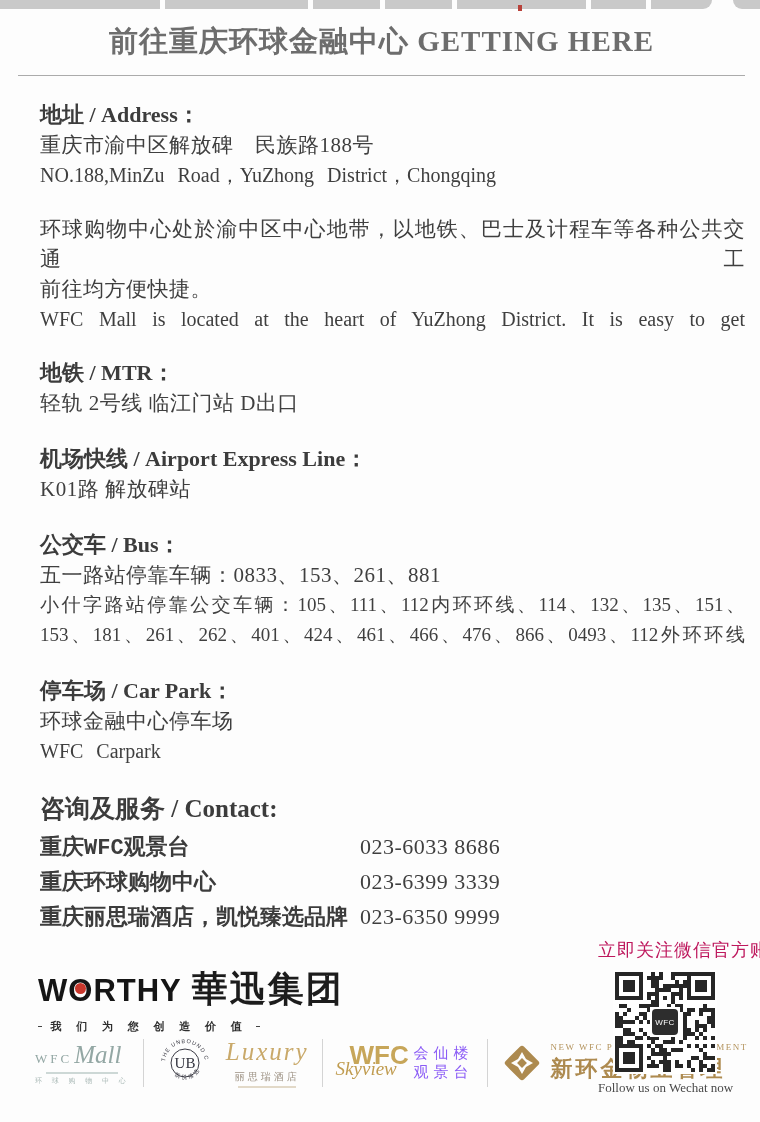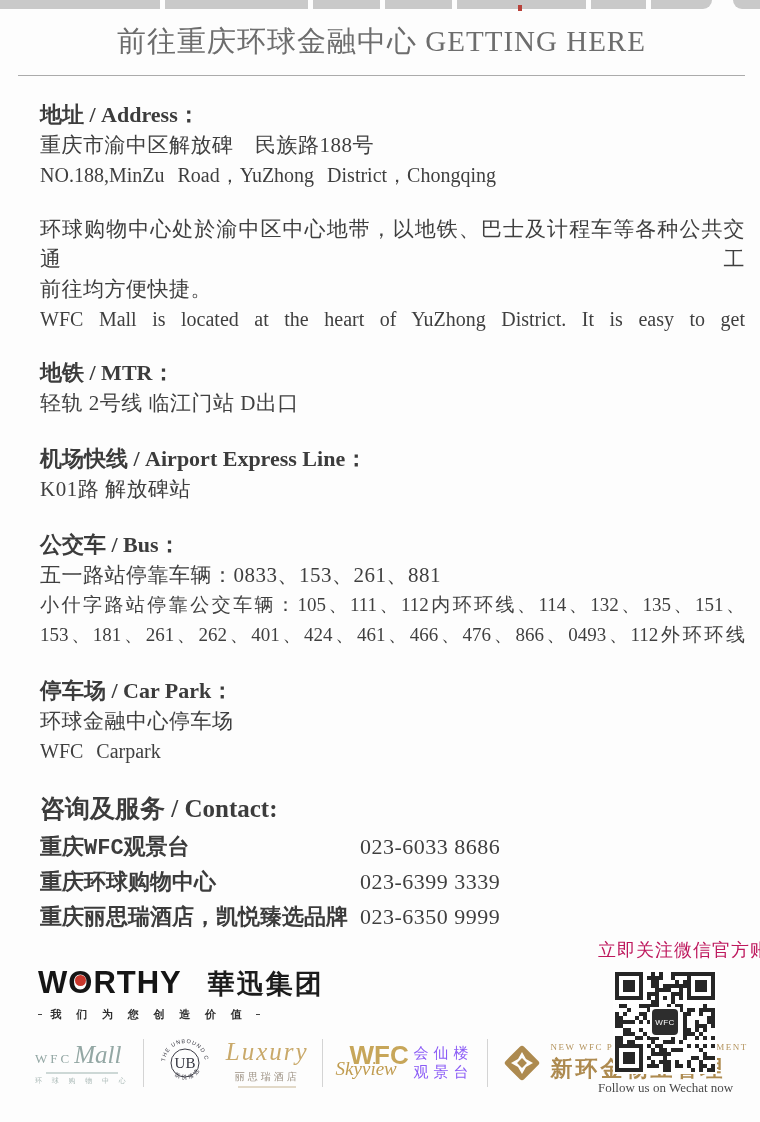--- a/index.html
+++ b/index.html
@@ -11,21 +11,21 @@
   }
 
   
   .top-strip { position:absolute; top:0; left:0; width:760px; height:12px; }
   .ts-bar { position:absolute; top:0; left:-12px; width:724px; height:9px; background:#c9c9c9; border-bottom-right-radius:9px; }
   .ts-bar2 { position:absolute; top:0; left:733px; width:40px; height:9px; background:#c9c9c9; border-bottom-left-radius:9px; }
   .ts-gap { position:absolute; top:0; width:5px; height:9px; background:#fdfdfd; }
   .ts-red { position:absolute; top:5px; left:518px; width:4px; height:6px; background:#b8413a; }
 
   
-  .title { margin:22px 15px 0 18px; text-align:center; font-size:29px; font-weight:normal; color:#6d6d6d; letter-spacing:1px; }
+  .title { margin:22px 15px 0 18px; text-align:center; font-size:29px; font-weight:bold; color:#6d6d6d; letter-spacing:1px; }
   .title-rule { border:none; border-top:1px solid #ababab; margin:13px 15px 0 18px; }
 
   
   .content { padding:0 15px 0 40px; }
   section { margin-top:24px; }
   .h { font-size:22px; font-weight:bold; color:#3c3c3c; line-height:30px; }
   .line { font-size:21px; line-height:30px; color:#3f3f3f; letter-spacing:0.5px; }
   .en { font-size:20px; word-spacing:8px; letter-spacing:0; }
   .stretch { text-align:justify; text-align-last:justify; }
   .bus-long { font-size:19px; letter-spacing:0; }
@@ -35,21 +35,21 @@
   .contact-rows { margin-top:6px; }
   .contact-row { display:flex; align-items:baseline; line-height:33px; }
   .c-label { width:320px; flex:none; font-size:22px; font-weight:bold; color:#3c3c3c;font-family:Liberation Mono, monospace; }
   .c-phone { font-size:22px; color:#3f3f3f; letter-spacing:0.5px; }
 
   
   .worthy { position:absolute; left:38px; top:965px; }
   .worthy-name { display:flex; align-items:baseline; font-family:"Liberation Sans","DejaVu Sans",sans-serif; font-weight:900; font-size:31px; color:#151515; letter-spacing:1px; }
   .logo-o { position:relative; display:inline-block; }
   .logo-o::after { content:""; position:absolute; left:7px; top:10px; width:11px; height:11px; border-radius:50%; background:#c8372c; }
-  .worthy-zh { margin-left:26px; font-family:"Liberation Serif",serif; font-weight:bold; font-size:27px; color:#1c1c1c; letter-spacing:2px; }
+  .worthy-zh { margin-left:10px; font-family:"Liberation Serif",serif; font-weight:bold; font-size:36px; color:#1c1c1c; letter-spacing:2px; }
   .tagline { margin-top:5px; display:flex; align-items:center; width:222px; }
   .tagline .tl-line { flex:1; height:1px; background:#444; }
   .tagline .tl-text { margin:0 8px; font-size:11px; font-weight:bold; color:#2e2e2e; letter-spacing:6px; white-space:nowrap; }
 
   
   .logos-row { position:absolute; left:35px; top:1032px; height:62px; display:flex; align-items:center; gap:13px; }
   .vdiv { width:1px; height:48px; background:#d4d4d4; }
 
   .logo-wfcmall { text-align:center; color:#93a7a4; }
   .wm-top { display:flex; align-items:baseline; }

